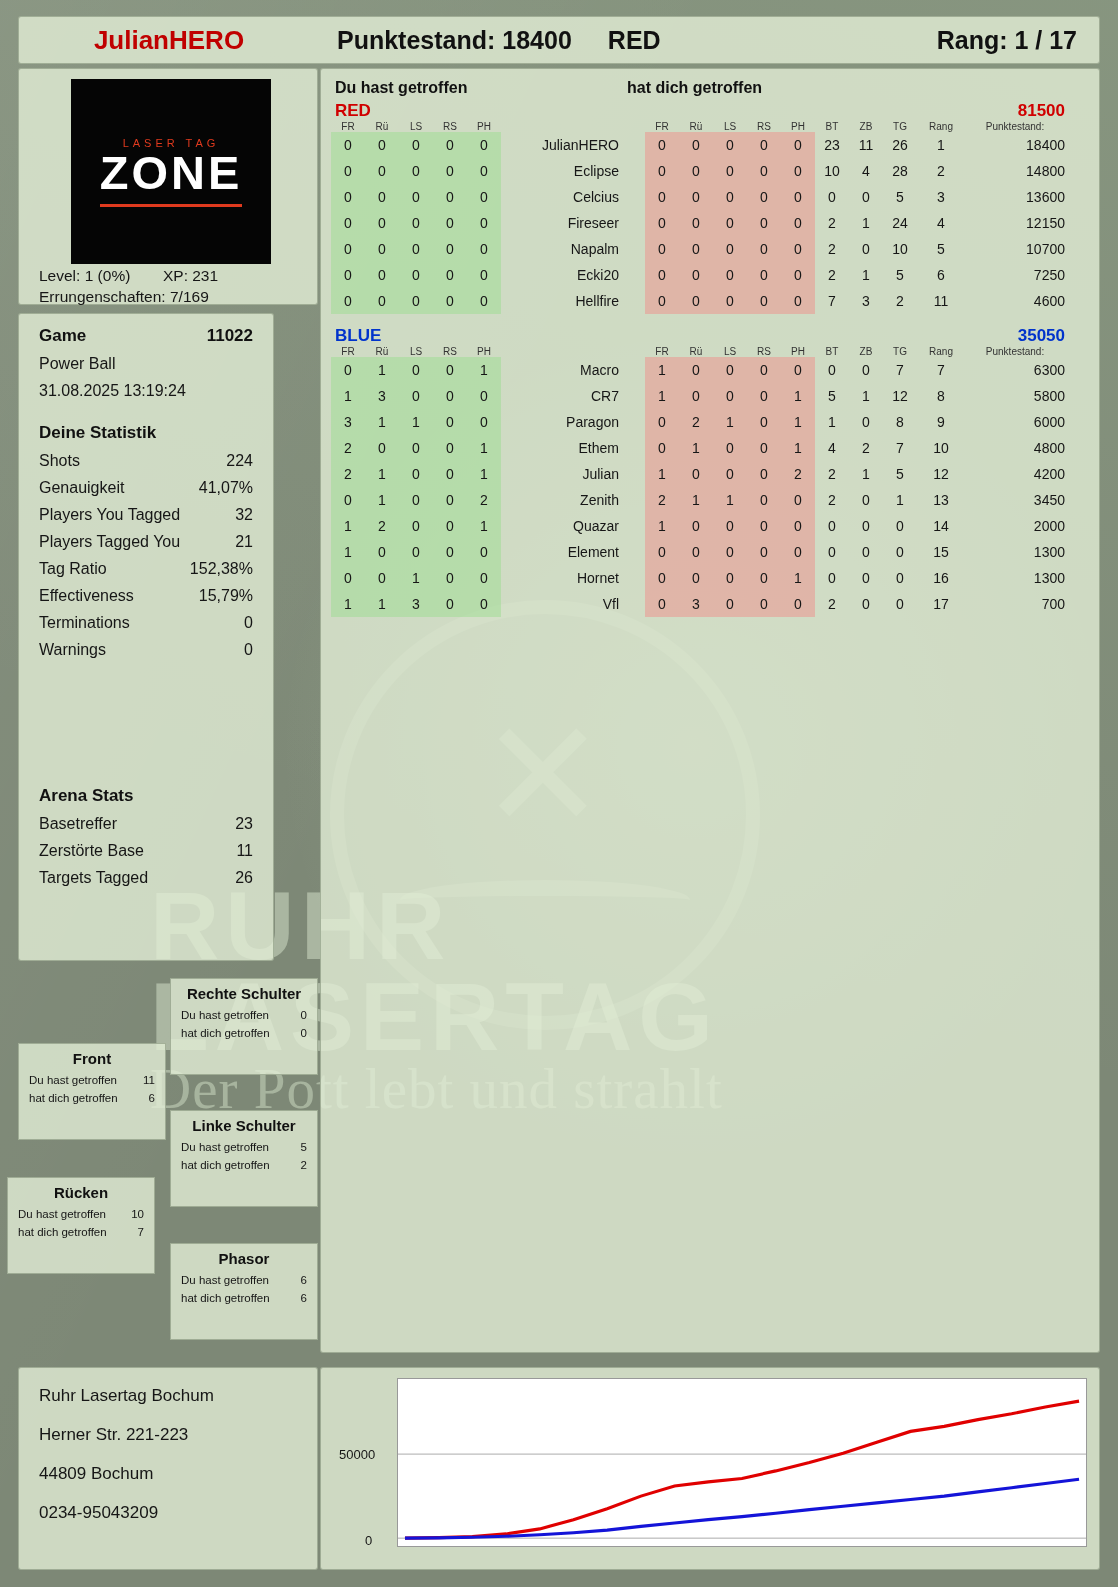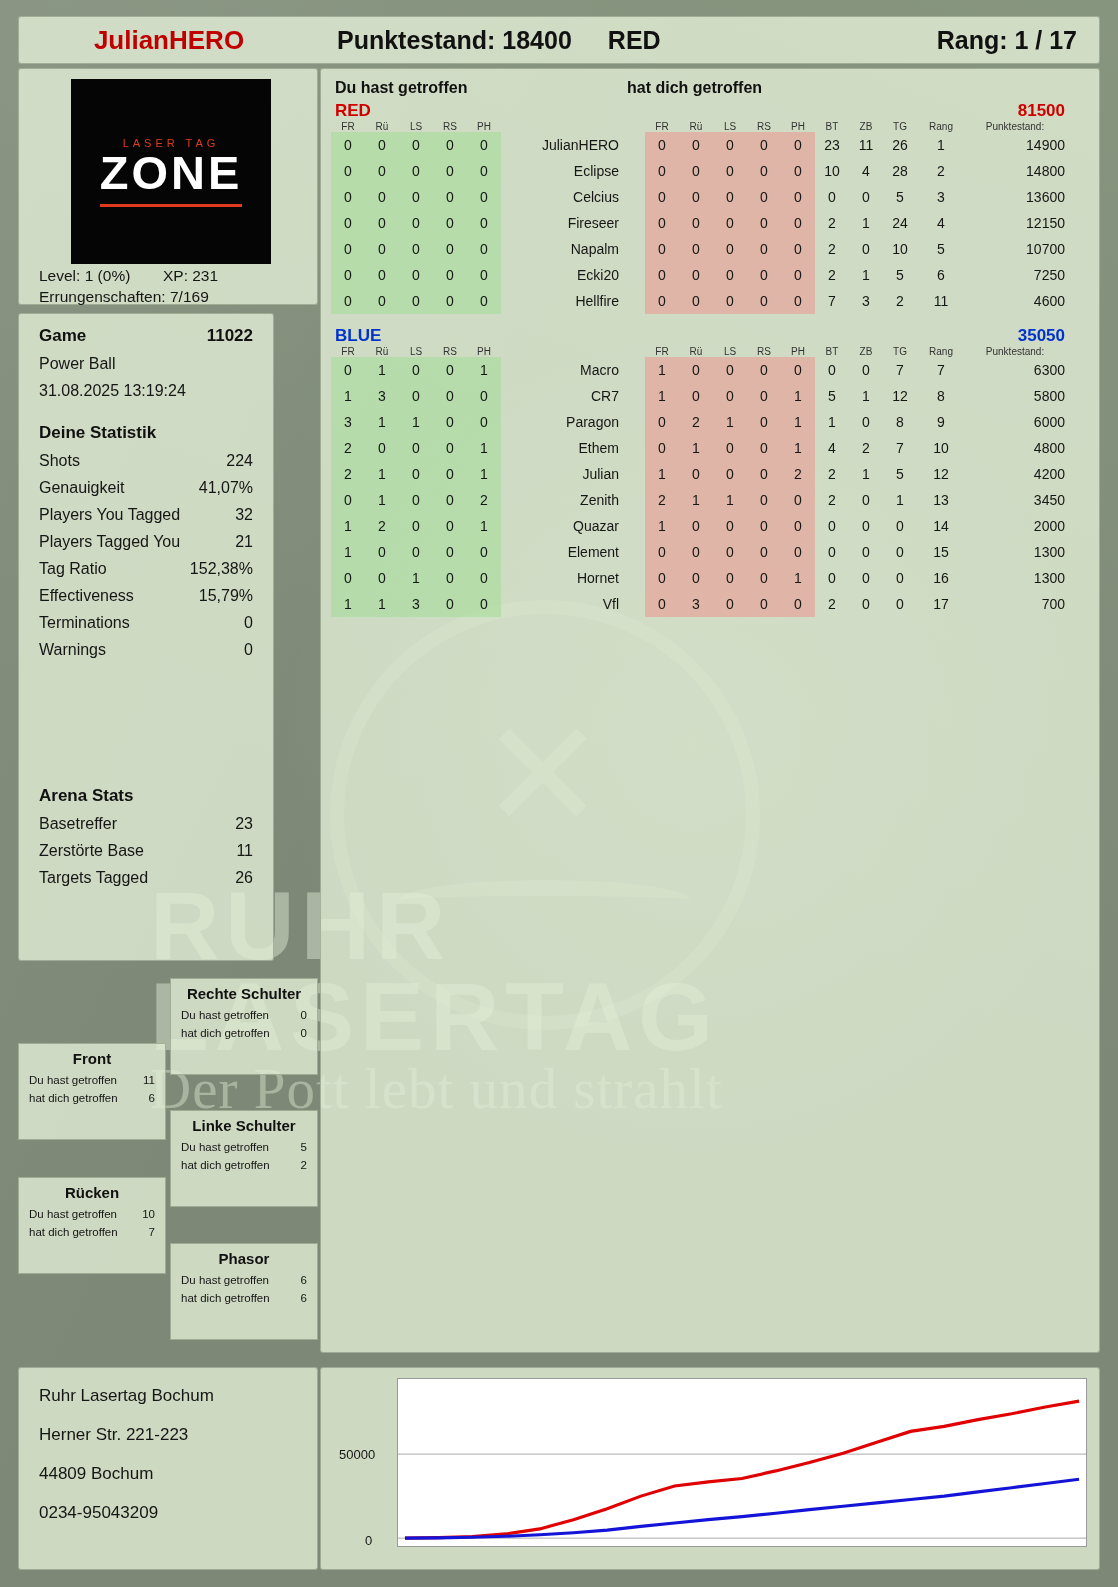--- a/index.html
+++ b/index.html
@@ -85,21 +85,21 @@
   .hd { font-size:17px; font-weight:bold; color:#111; }
   .gap { height:14px; }
 
   
   .bodybox { background:rgba(226,238,214,0.80); border:1px solid rgba(120,135,112,0.55); position:absolute; }
   .bodybox .t { text-align:center; font-weight:bold; font-size:15px; padding:6px 8px 4px; color:#111; }
   .bodybox .l { display:flex; justify-content:space-between; font-size:11.5px; padding:3px 10px; color:#161616; }
   #bb-rs { left:170px; top:978px; width:148px; height:97px; }
   #bb-front { left:18px; top:1043px; width:148px; height:97px; }
   #bb-ls { left:170px; top:1110px; width:148px; height:97px; }
-  #bb-back { left:18px; top:1177px; width:148px; height:97px; }
+  #bb-back { left:7px; top:1177px; width:148px; height:97px; }
   #bb-ph { left:170px; top:1243px; width:148px; height:97px; }
 
   #addr { left:18px; top:1367px; width:300px; height:203px; padding:18px 20px; }
   #addr div { font-size:17px; color:#161616; margin-bottom:19px; }
 
   
   #board { left:320px; top:68px; width:780px; height:1285px; }
   .board-head { display:flex; font-weight:bold; font-size:16px; color:#111; padding:10px 0 4px; }
   .board-head .h1 { margin-left:14px; width:292px; }
   .board-head .h2 { }
@@ -331,21 +331,21 @@
           <td class="spacer"></td>
           <td class="cellR">0</td>
           <td class="cellR">0</td>
           <td class="cellR">0</td>
           <td class="cellR">0</td>
           <td class="cellR">0</td>
           <td class="num">23</td>
           <td class="num">11</td>
           <td class="num">26</td>
           <td class="num" style="width:48px">1</td>
-          <td class="pts">14900</td>
+          <td class="pts">18400</td>
         </tr>
         <tr>
           <td class="cellL">0</td>
           <td class="cellL">0</td>
           <td class="cellL">0</td>
           <td class="cellL">0</td>
           <td class="cellL">0</td>
           <td class="name">Eclipse</td>
           <td class="spacer"></td>
           <td class="cellR">0</td>

